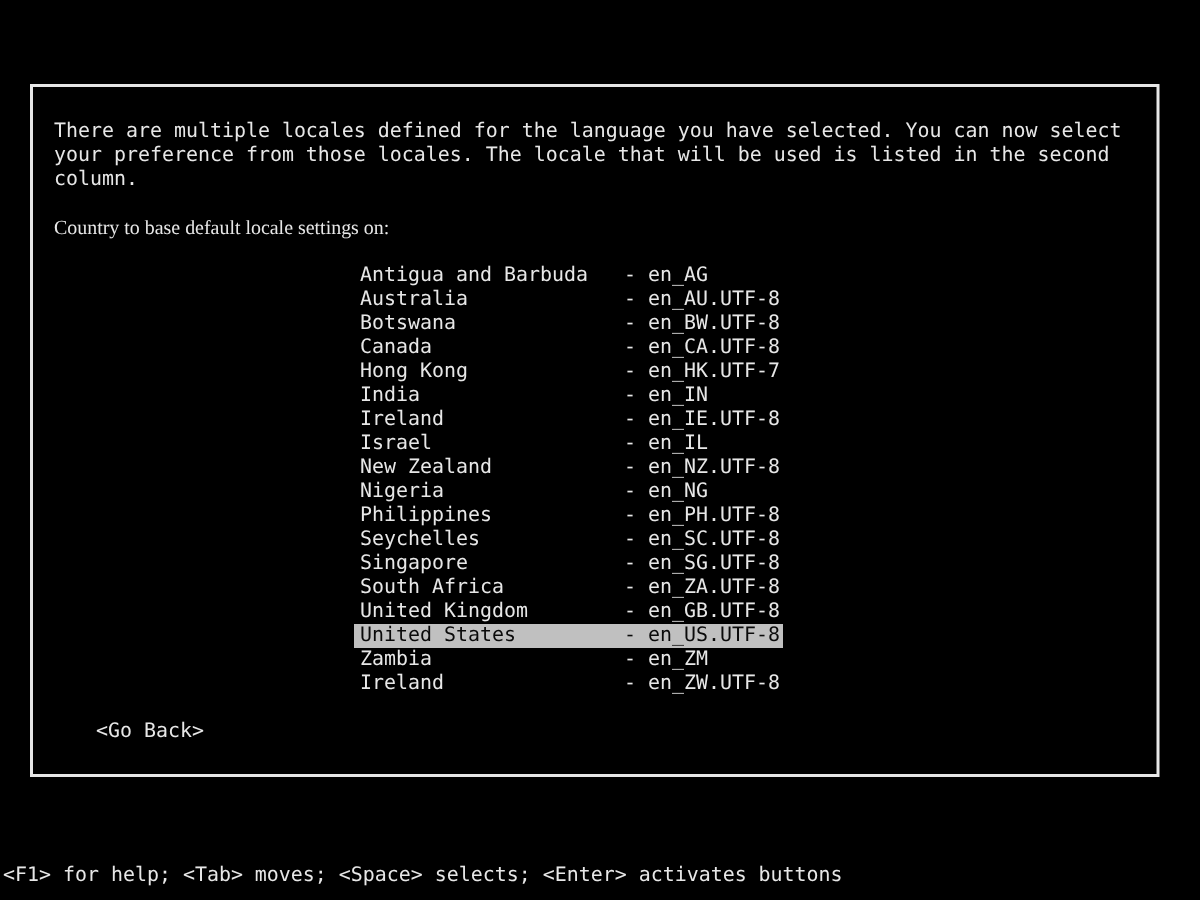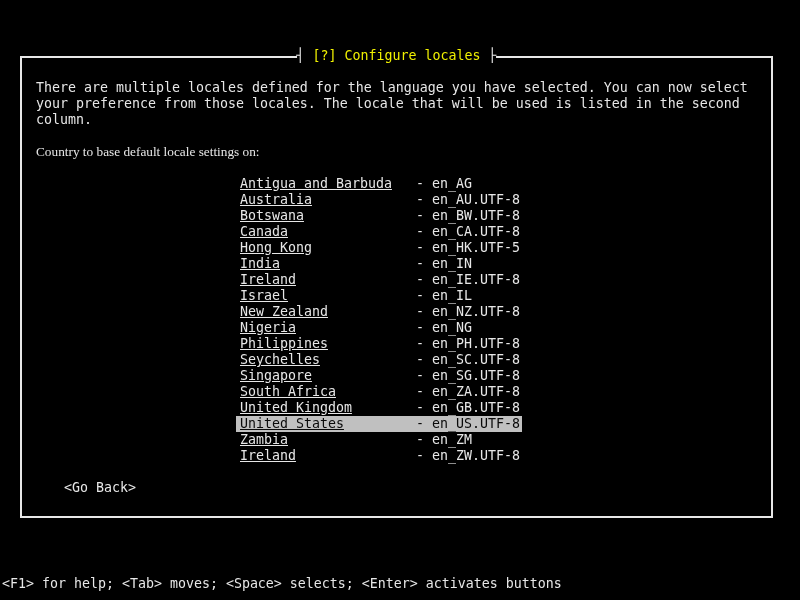--- a/index.html
+++ b/index.html
@@ -49,51 +49,50 @@
     left: 214px; top: 118px;
     width: 286px;
   }
   .row {
     height: 16px;
     line-height: 16px;
     padding-left: 4px;
     white-space: pre;
     cursor: default;
   }
-  .row .country { display: inline-block; width: 176px; text-decoration: underline; }
+  .row .country { display: inline-block; width: 176px; }
   .row .dash    { display: inline-block; width: 16px; }
   .row.selected { background: var(--highlight_bg); color: var(--highlight_text); }
   .go-back { left: 42px; top: 422px; cursor: default; }
   .footer-help { left: 2px; top: 576px; }
 </style>
 </head>
 <body>
 
 <div class="screen">
 
   <div class="dialog">
 
-    <div class="dialog-title"><span class="tick">┤</span><span class="title-text">[?] Configure locales</span><span class="tick">├</span></div>
 
     <div class="line body-line-0">There are multiple locales defined for the language you have selected. You can now select</div>
     <div class="line body-line-1">your preference from those locales. The locale that will be used is listed in the second</div>
     <div class="line body-line-2">column.</div>
 
     <div class="line prompt">Country to base default locale settings on:</div>
 
     <div class="locale-list">
   <div class="row"><span class="country">Antigua and Barbuda</span><span class="dash">-</span><span class="code">en_AG</span></div>
 
   <div class="row"><span class="country">Australia</span><span class="dash">-</span><span class="code">en_AU.UTF-8</span></div>
 
   <div class="row"><span class="country">Botswana</span><span class="dash">-</span><span class="code">en_BW.UTF-8</span></div>
 
   <div class="row"><span class="country">Canada</span><span class="dash">-</span><span class="code">en_CA.UTF-8</span></div>
 
-  <div class="row"><span class="country">Hong Kong</span><span class="dash">-</span><span class="code">en_HK.UTF-5</span></div>
+  <div class="row"><span class="country">Hong Kong</span><span class="dash">-</span><span class="code">en_HK.UTF-7</span></div>
 
   <div class="row"><span class="country">India</span><span class="dash">-</span><span class="code">en_IN</span></div>
 
   <div class="row"><span class="country">Ireland</span><span class="dash">-</span><span class="code">en_IE.UTF-8</span></div>
 
   <div class="row"><span class="country">Israel</span><span class="dash">-</span><span class="code">en_IL</span></div>
 
   <div class="row"><span class="country">New Zealand</span><span class="dash">-</span><span class="code">en_NZ.UTF-8</span></div>
 
   <div class="row"><span class="country">Nigeria</span><span class="dash">-</span><span class="code">en_NG</span></div>

